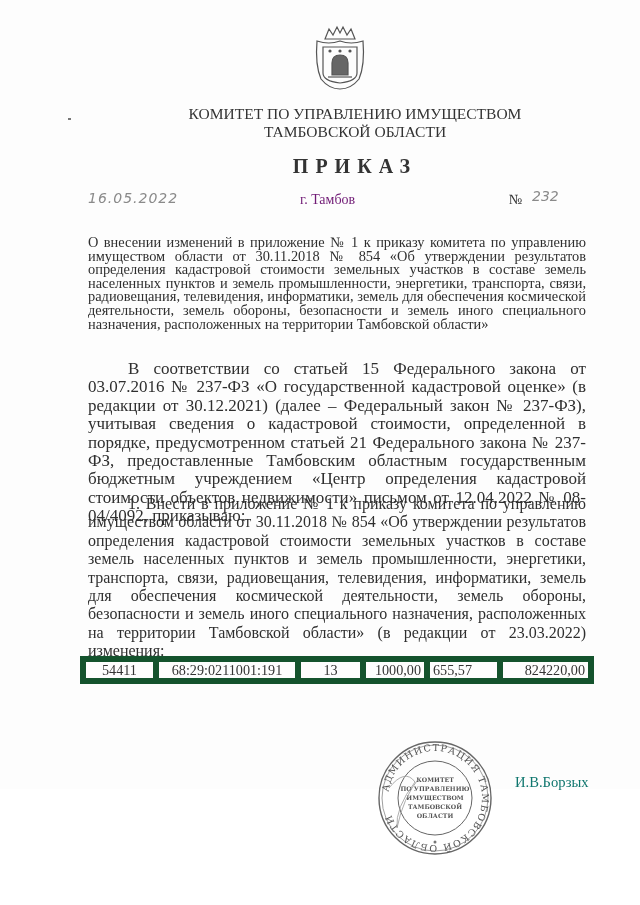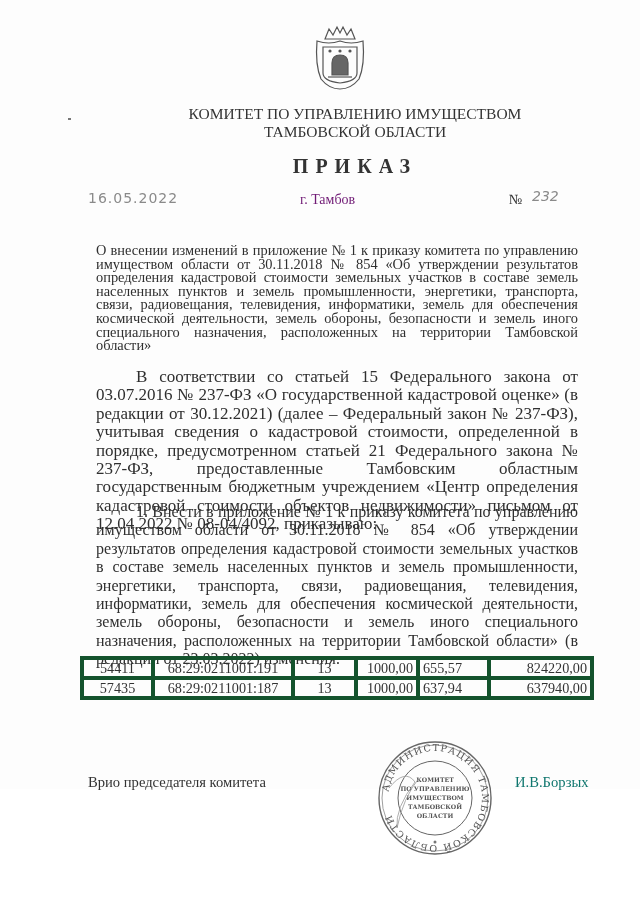--- a/index.html
+++ b/index.html
@@ -6,35 +6,35 @@
   body { width:640px; height:905px; position:relative; overflow:hidden;
          font-family:"Liberation Serif","DejaVu Serif",serif; color:#2a2a2a; }
   .page { position:absolute; left:0; top:0; width:640px; height:789px; background:#fdfdfd; }
   .emblem { position:absolute; left:311px; top:25px; width:58px; height:66px; }
   .org { position:absolute; left:0; width:640px; text-align:center; font-size:15.5px; line-height:19px; color:#333; }
   .org1 { top:104px; left:35px; }
   .org2 { top:122px; left:35px; }
   .title { position:absolute; top:155px; left:35px; width:640px; text-align:center;
            font-size:20px; font-weight:bold; letter-spacing:7px; color:#333; }
   .date { position:absolute; top:190px; left:88px; font-family:"DejaVu Sans",sans-serif;
-          font-size:14px; color:#8a8a8a; letter-spacing:1px; }
+          font-style:italic; font-size:14px; color:#8a8a8a; letter-spacing:1px; }
   .city { position:absolute; top:192px; left:300px; font-size:14px; color:#701a75; }
   .numlabel { position:absolute; top:192px; left:509px; font-size:14px; color:#333; }
   .numval { position:absolute; top:188px; left:532px; font-family:"DejaVu Sans",sans-serif;
             font-style:italic; font-size:14px; color:#8a8a8a; }
   .text { position:absolute; left:80px; width:514px; font-size:14.4px; line-height:13.6px;
           text-align:justify; color:#2f2f2f; }
-  .text p { margin:16px;font-family:Liberation Serif, serif; }
+  .text p { margin:8px;font-family:Liberation Serif, serif; }
   .subject { top:228px; }
   .body1 { top:352px; line-height:18.4px; font-size:17px; }
   .indent { text-indent:40px; }
   .body2 { top:487px; line-height:18.4px; font-size:16px; }
   table.tbl { position:absolute; left:80px; top:656px; width:514px; border-collapse:collapse;
               font-size:14.2px; color:#333; }
-  .tbl td { border:4px solid #14532d; padding:0 3px; height:16px; line-height:16px; }
+  .tbl td { border:6px solid #14532d; padding:0 3px; height:16px; line-height:16px; }
   .c1 { width:61px; text-align:center; }
   .c2 { width:130px; text-align:center;font-family:Liberation Serif, serif; }
   .c3 { width:53px; text-align:center; }
   .c4 { width:52px; text-align:right; }
   .c5 { width:61px; text-align:left; }
   .c6 { text-align:right; }
   .body3 { top:694px; line-height:18.4px; font-size:14.6px; }
   .sign-title { position:absolute; top:774px; left:88px; font-size:14.6px; color:#333; }
   .sign-name { position:absolute; top:774px; left:515px; font-size:14.6px; color:#0f766e; }
   .stamp { position:absolute; left:375px; top:738px; width:120px; height:120px; }
@@ -87,33 +87,24 @@
   <table class="tbl">
     <tbody>
       <tr>
         <td class="c1">54411</td>
         <td class="c2">68:29:0211001:191</td>
         <td class="c3">13</td>
         <td class="c4">1000,00</td>
         <td class="c5">655,57</td>
         <td class="c6">824220,00</td>
       </tr>
-      <tr>
-        <td class="c1">57435</td>
-        <td class="c2">68:29:0211001:187</td>
-        <td class="c3">13</td>
-        <td class="c4">1000,00</td>
-        <td class="c5">637,94</td>
-        <td class="c6">637940,00</td>
-      </tr>
     </tbody>
   </table>
 
 
-  <div class="sign-title">Врио председателя комитета</div>
 
   <svg class="stamp" viewBox="0 0 120 120">
     <defs>
       <path id="ring" d="M60,60 m-47,0 a47,47 0 1,1 94,0 a47,47 0 1,1 -94,0"></path>
     </defs>
     <circle cx="60" cy="60" r="56" fill="none" stroke="#666" stroke-width="1.4"></circle>
     <circle cx="60" cy="60" r="53" fill="none" stroke="#888" stroke-width="0.8"></circle>
     <circle cx="60" cy="60" r="37" fill="none" stroke="#666" stroke-width="1"></circle>
     <text font-family="DejaVu Serif, serif" font-size="9.5" fill="#555" letter-spacing="1.2">
       <textPath href="#ring" startOffset="2%">АДМИНИСТРАЦИЯ ТАМБОВСКОЙ ОБЛАСТИ</textPath>

